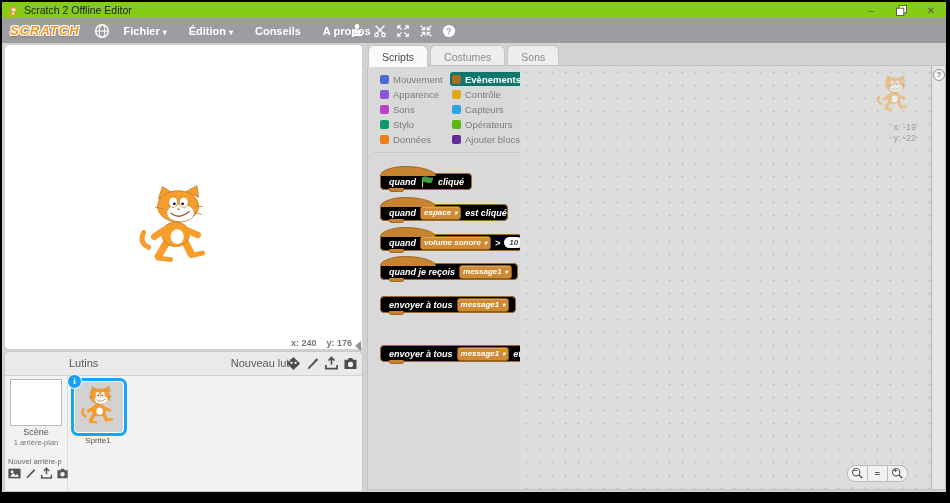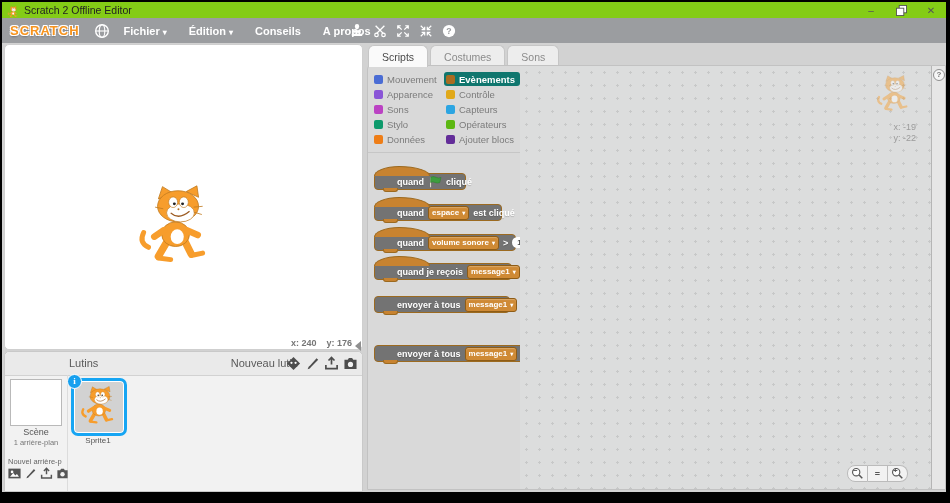--- a/index.html
+++ b/index.html
@@ -10,21 +10,21 @@
   
   .titlebar{position:absolute;left:0;top:0;width:944px;height:16px;background:#84cc16;display:flex;align-items:center;}
   .app-icon{width:12px;height:12px;margin:0 5px 0 5px;}
   .title-text{font-size:10.5px;color:#222;}
   .win-controls{position:absolute;right:0;top:0;height:16px;display:flex;}
   .win-btn{width:30px;height:16px;display:flex;align-items:center;justify-content:center;color:#555;font-size:10px;}
   .win-btn svg{display:block;}
 
   
   .menubar{position:absolute;left:0;top:16px;width:944px;height:25px;background:#9b9da0;display:flex;align-items:center;}
-  .logo{font-size:13px;font-weight:bold;letter-spacing:1px;color:#f7941e;margin:0 14px 0 8px;
+  .logo{font-size:13px;font-weight:bold;font-style:italic;letter-spacing:1px;color:#f7941e;margin:0 14px 0 8px;
         text-shadow:-1px -1px 0 #fff,1px -1px 0 #fff,-1px 1px 0 #fff,1px 1px 0 #fff,0 2px 2px rgba(0,0,0,.3);}
   .globe{width:16px;height:16px;margin-right:14px;}
   .menu-items{display:flex;align-items:center;gap:22px;}
   .menu-item{color:#fff;font-size:11px;font-weight:bold;cursor:default;white-space:nowrap;}
   .menu-caret{font-size:8px;margin-left:3px;}
   .menu-tools{position:absolute;left:348px;top:0;height:25px;display:flex;align-items:center;gap:9px;}
   .tool-icon{width:14px;height:14px;display:flex;align-items:center;justify-content:center;}
 
   
   .stage-panel{position:absolute;left:2px;top:42px;width:357px;height:304px;background:#fff;
@@ -69,31 +69,31 @@
 
   
   .tab-bar{position:absolute;left:366px;top:43px;display:flex;gap:2px;}
   .tab{height:21px;padding:0 13px;display:flex;align-items:center;font-size:10.5px;color:#8b8b8b;
        background:#ededed;border:1px solid #c6c6c6;border-bottom:none;border-radius:6px 6px 0 0;}
   .tab.active{background:#fafafa;color:#4a4a4a;position:relative;z-index:3;}
 
   
   .right-panel{position:absolute;left:365px;top:63px;width:579px;height:425px;background:#d9d9d9;
                border:1px solid #c2c2c2;border-radius:4px 0 0 0;box-sizing:border-box;z-index:2;}
-  .palette{position:absolute;left:0;top:0;width:152px;height:423px;overflow:hidden;}
+  .palette{position:absolute;left:6px;top:0;width:152px;height:423px;overflow:hidden;}
   .category-grid{display:grid;grid-template-columns:72px 76px;margin:6px 0 0 4px;row-gap:1px;}
   .cat{display:flex;align-items:center;height:14px;border-radius:3px;padding:0 2px;}
   .cat-sq{width:9px;height:9px;border-radius:2px;margin-right:4px;flex:none;}
   .cat-label{font-size:9.5px;color:#7b7b7b;white-space:nowrap;}
   .cat.selected .cat-label{color:#fff;font-weight:bold;}
   .cat.selected .cat-sq{background:#a96c21 !important;}
   .palette-sep{height:1px;background:#c6c6c6;margin:6px 0 0 0;}
   .blocks{display:flex;flex-direction:column;align-items:flex-start;padding-left:6px;}
-  .block{position:relative;height:17px;background:#737373;border:1px solid #9c6a20;border-radius:4px;
-         display:flex;align-items:center;gap:4px;padding:0 22px;box-sizing:border-box;white-space:nowrap;flex:none;}
+  .block{position:relative;height:17px;background:#000000;border:1px solid #9c6a20;border-radius:4px;
+         display:flex;align-items:center;gap:4px;padding:0 8px;box-sizing:border-box;white-space:nowrap;flex:none;font-style:italic;}
   .block .bt{font-size:9px;font-weight:bold;color:#fff;text-shadow:0 1px 1px rgba(0,0,0,.2);}
   .block.hat::before{content:'';position:absolute;left:-1px;top:-8px;width:54px;height:9px;background:#c88330;
          border:1px solid #9c6a20;border-bottom:none;border-radius:45% 55% 0 0 / 100% 100% 0 0;}
   .block::after{content:'';position:absolute;left:8px;bottom:-3px;width:13px;height:3px;background:#c88330;
          border:1px solid #9c6a20;border-top:none;border-radius:0 0 3px 3px;}
   .blocks .block:nth-child(1){margin-top:20px}
   .blocks .block:nth-child(2){margin-top:14px}
   .blocks .block:nth-child(3){margin-top:13px}
   .blocks .block:nth-child(4){margin-top:12px}
   .blocks .block:nth-child(5){margin-top:16px}

